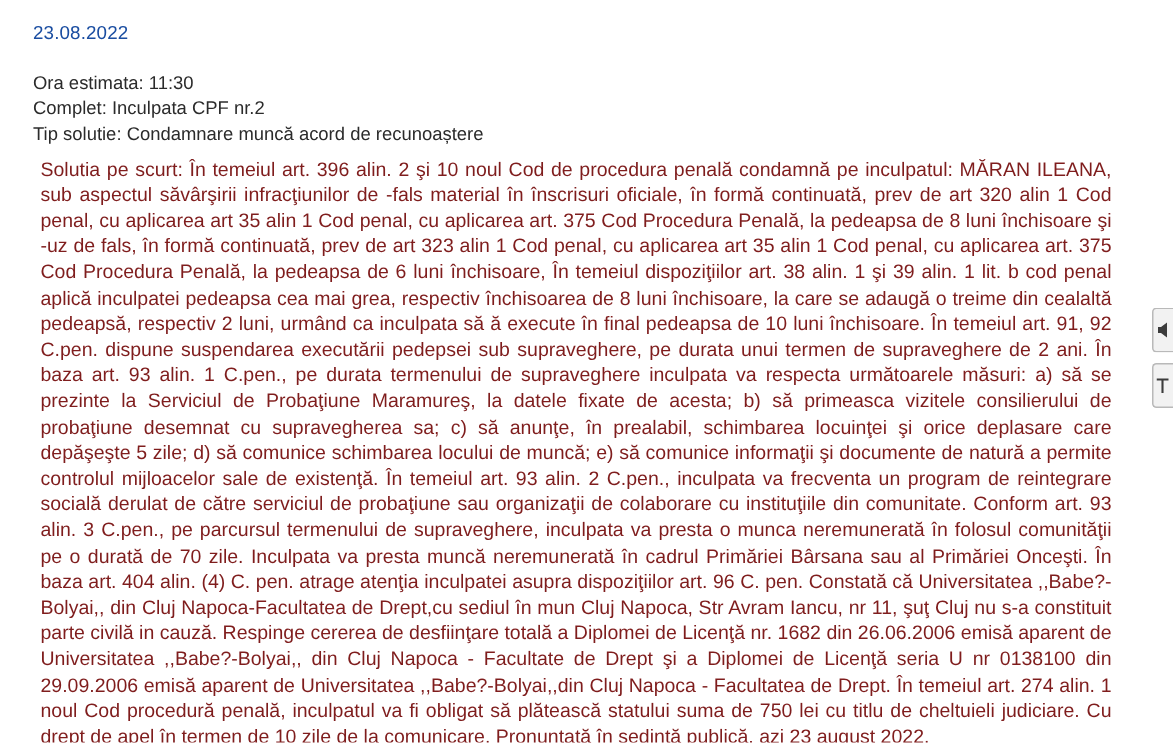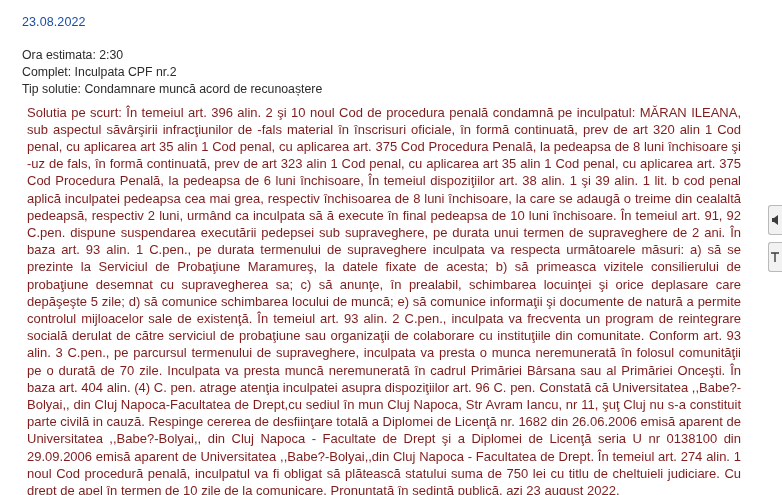--- a/index.html
+++ b/index.html
@@ -81,21 +81,21 @@
   }
   .edge-btn svg { display: block; }
 </style>
 </head>
 <body>
 
 <div class="page">
 
   <div class="doc-date">23.08.2022</div>
 
-  <div class="meta-line">Ora estimata: 2:30</div>
+  <div class="meta-line">Ora estimata: 11:30</div>
   <div class="meta-line">Complet: Inculpata CPF nr.2</div>
   <div class="meta-line">Tip solutie: Condamnare muncă acord de recunoaștere</div>
 
   <div class="body-block">Solutia pe scurt: În temeiul art. 396 alin. 2 şi 10 noul Cod de procedura penală condamnă pe inculpatul: MĂRAN ILEANA, sub aspectul săvârşirii infracţiunilor de -fals material în înscrisuri oficiale, în formă continuată, prev de art 320 alin 1 Cod penal, cu aplicarea art 35 alin 1 Cod penal, cu aplicarea art. 375 Cod Procedura Penală, la pedeapsa de 8 luni închisoare şi -uz de fals, în formă continuată, prev de art 323 alin 1 Cod penal, cu aplicarea art 35 alin 1 Cod penal, cu aplicarea art. 375 Cod Procedura Penală, la pedeapsa de 6 luni închisoare, În temeiul dispoziţiilor art. 38 alin. 1 şi 39 alin. 1 lit. b cod penal aplică inculpatei pedeapsa cea mai grea, respectiv închisoarea de 8 luni închisoare, la care se adaugă o treime din cealaltă pedeapsă, respectiv 2 luni, urmând ca inculpata să ă execute în final pedeapsa de 10 luni închisoare. În temeiul art. 91, 92 C.pen. dispune suspendarea executării pedepsei sub supraveghere, pe durata unui termen de supraveghere de 2 ani. În baza art. 93 alin. 1 C.pen., pe durata termenului de supraveghere inculpata va respecta următoarele măsuri: a) să se prezinte la Serviciul de Probaţiune Maramureş, la datele fixate de acesta; b) să primeasca vizitele consilierului de probaţiune desemnat cu supravegherea sa; c) să anunţe, în prealabil, schimbarea locuinţei şi orice deplasare care depăşeşte 5 zile; d) să comunice schimbarea locului de muncă; e) să comunice informaţii şi documente de natură a permite controlul mijloacelor sale de existenţă. În temeiul art. 93 alin. 2 C.pen., inculpata va frecventa un program de reintegrare socială derulat de către serviciul de probaţiune sau organizaţii de colaborare cu instituţiile din comunitate. Conform art. 93 alin. 3 C.pen., pe parcursul termenului de supraveghere, inculpata va presta o munca neremunerată în folosul comunităţii pe o durată de 70 zile. Inculpata va presta muncă neremunerată în cadrul Primăriei Bârsana sau al Primăriei Onceşti. În baza art. 404 alin. (4) C. pen. atrage atenţia inculpatei asupra dispoziţiilor art. 96 C. pen. Constată că Universitatea ,,Babe?-Bolyai,, din Cluj Napoca-Facultatea de Drept,cu sediul în mun Cluj Napoca, Str Avram Iancu, nr 11, şuţ Cluj nu s-a constituit parte civilă in cauză. Respinge cererea de desfiinţare totală a Diplomei de Licenţă nr. 1682 din 26.06.2006 emisă aparent de Universitatea ,,Babe?-Bolyai,, din Cluj Napoca - Facultate de Drept şi a Diplomei de Licenţă seria U nr 0138100 din 29.09.2006 emisă aparent de Universitatea ,,Babe?-Bolyai,,din Cluj Napoca - Facultatea de Drept. În temeiul art. 274 alin. 1 noul Cod procedură penală, inculpatul va fi obligat să plătească statului suma de 750 lei cu titlu de cheltuieli judiciare. Cu drept de apel în termen de 10 zile de la comunicare. Pronunţată în şedinţă publică, azi 23 august 2022.</div>
 
   <div class="doc-footer">
     <span>Document:</span>
     <span>Hotarâre</span>
     <span>469/2022</span><span class="gap"></span><span>23.08.2022</span>
   </div>

